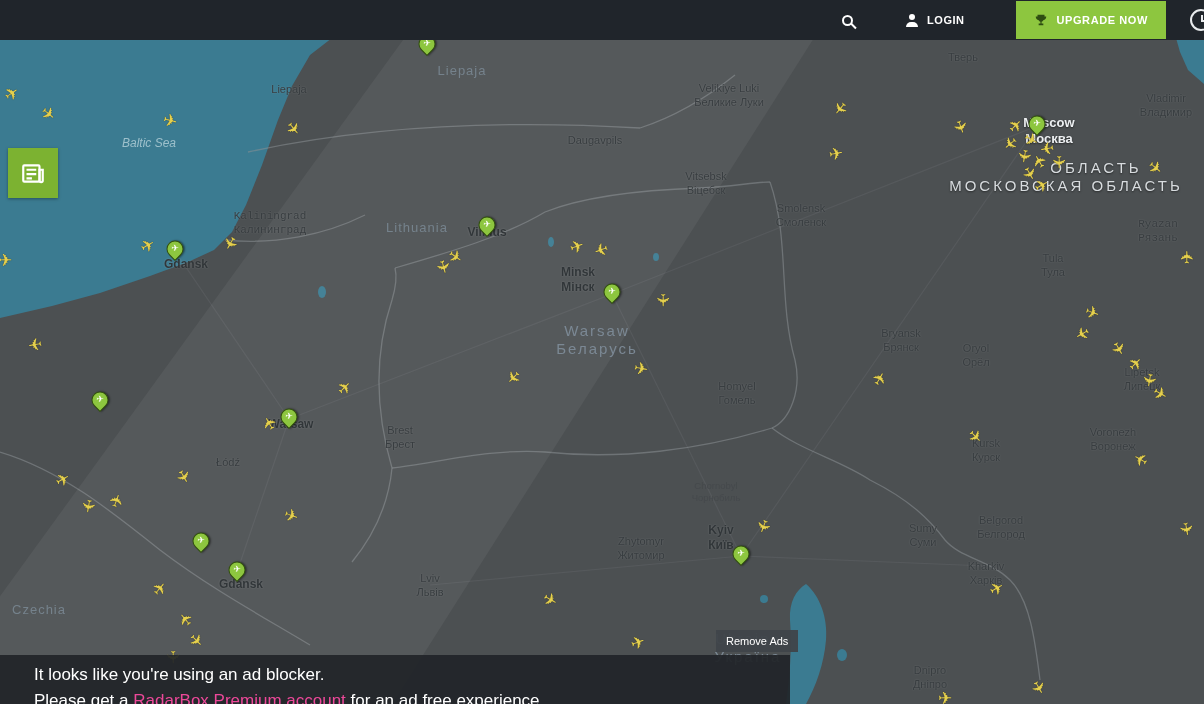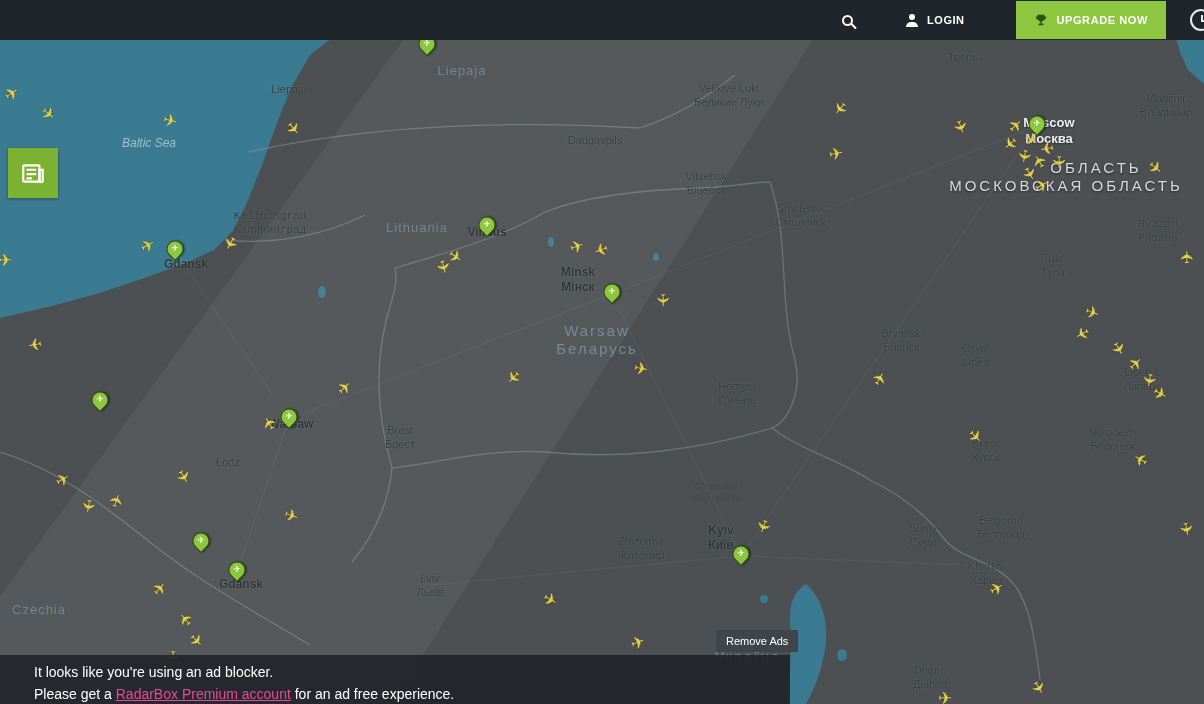--- a/index.html
+++ b/index.html
@@ -63,21 +63,21 @@
   #news-button { position:absolute; left:8px; top:148px; width:50px; height:50px; background:#7cb231;
     z-index:15; display:flex; align-items:center; justify-content:center; cursor:pointer; border:none;
     box-shadow:0 1px 3px rgba(0,0,0,.35); }
   #news-button svg { width:26px; height:26px; stroke:#fff; fill:none; stroke-width:2; }
 
   #remove-ads { position:absolute; left:716px; top:630px; z-index:21; background:rgba(63,68,74,.95);
     color:#fff; border:none; font-family:"Liberation Sans", sans-serif; font-size:11px;
     padding:5px 10px; cursor:pointer; }
 
   #adbar { position:absolute; left:0; top:655px; width:790px; height:49px; z-index:20;
-    background:rgba(33,37,41,.93); color:#fff; font-size:14px; padding:7px 0 0 34px; line-height:1.55; }
+    background:rgba(33,37,41,.93); color:#fff; font-size:17px; padding:7px 0 0 34px; line-height:1.55; }
   #adbar a { color:#ec4899; text-decoration:underline; cursor:pointer; }
 </style>
 </head>
 <body>
 
 <div id="screen">
 
   <div id="map">
     <svg id="map-svg" width="1204" height="704" viewBox="0 0 1204 704">
 

